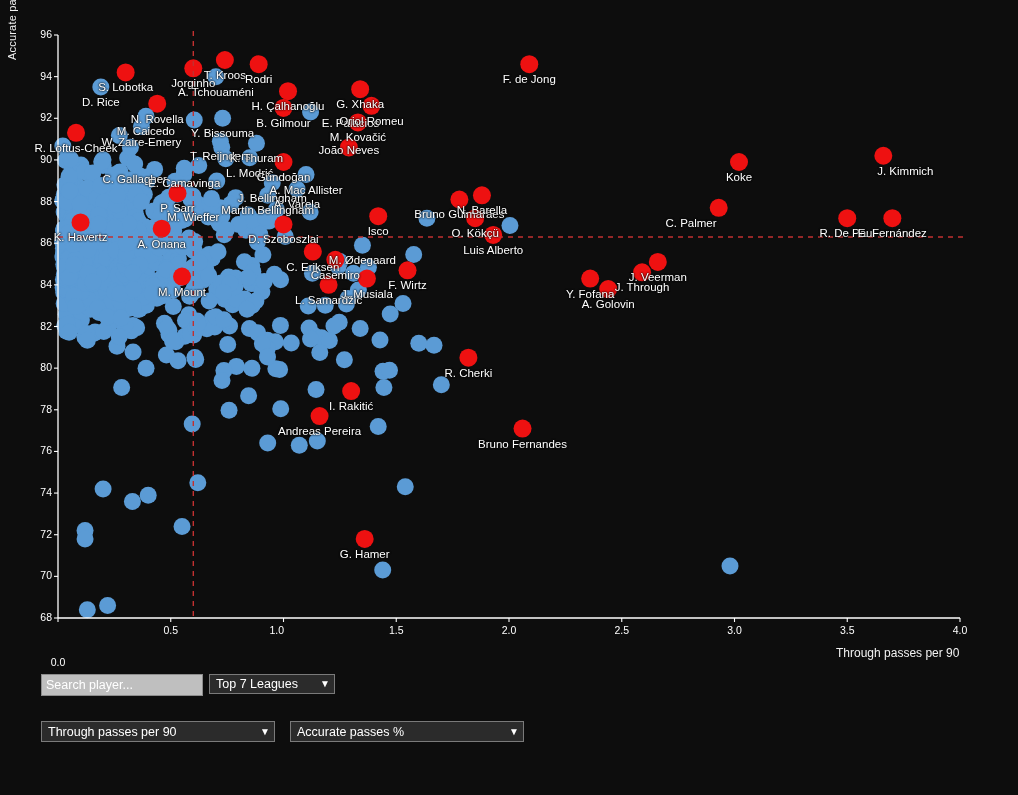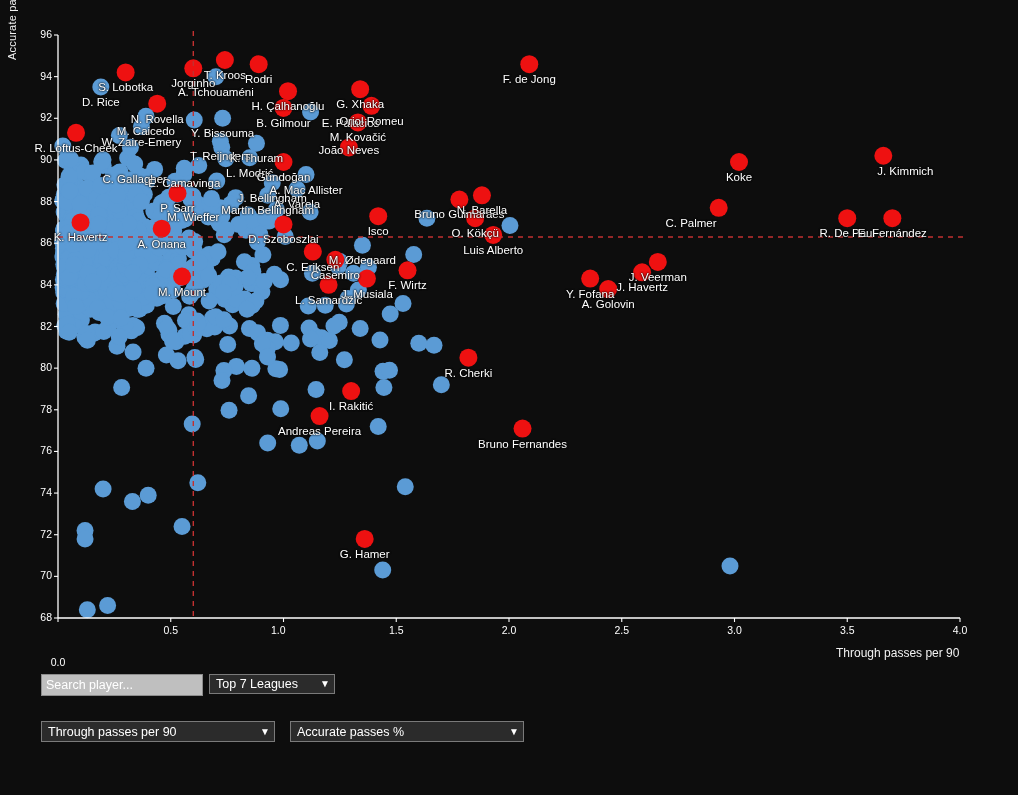--- a/index.html
+++ b/index.html
@@ -1106,21 +1106,21 @@
         <div class="tick-label y" style="left: 30px; width: 22px; top: 402.786px;">78</div>
         <div class="tick-label y" style="left: 30px; width: 22px; top: 444.429px;">76</div>
         <div class="tick-label y" style="left: 30px; width: 22px; top: 486.071px;">74</div>
         <div class="tick-label y" style="left: 30px; width: 22px; top: 527.714px;">72</div>
         <div class="tick-label y" style="left: 30px; width: 22px; top: 569.357px;">70</div>
         <div class="tick-label y" style="left: 30px; width: 22px; top: 611px;">68</div>
       </div>
     <div id="x-ticks">
         <div class="tick-label x" style="left: 46px; width: 24px; top: 624px; text-align: center; margin-top: 32px;">0.0</div>
         <div class="tick-label x" style="left: 158.75px; width: 24px; top: 624px; text-align: center;">0.5</div>
-        <div class="tick-label x" style="left: 271px; width: 24px; top: 624px; text-align: left;">1.0</div>
+        <div class="tick-label x" style="left: 260px; width: 24px; top: 624px; text-align: right;">1.0</div>
         <div class="tick-label x" style="left: 384.25px; width: 24px; top: 624px; text-align: center;">1.5</div>
         <div class="tick-label x" style="left: 497px; width: 24px; top: 624px; text-align: center;">2.0</div>
         <div class="tick-label x" style="left: 609.75px; width: 24px; top: 624px; text-align: center;">2.5</div>
         <div class="tick-label x" style="left: 722.5px; width: 24px; top: 624px; text-align: center;">3.0</div>
         <div class="tick-label x" style="left: 835.25px; width: 24px; top: 624px; text-align: center;">3.5</div>
         <div class="tick-label x" style="left: 948px; width: 24px; top: 624px; text-align: center;">4.0</div>
       </div>
     <div id="point-labels">
         <div class="point-label" style="left: 125.65px; top: 81.4786px;">S. Lobotka</div>
         <div class="point-label" style="left: 100.845px; top: 96.0536px;">D. Rice</div>
@@ -1168,21 +1168,21 @@
         <div class="point-label" style="left: 475.175px; top: 227.229px;">O. Kökçü</div>
         <div class="point-label" style="left: 493.215px; top: 243.886px;">Luis Alberto</div>
         <div class="point-label" style="left: 529.295px; top: 73.15px;">F. de Jong</div>
         <div class="point-label" style="left: 468.41px; top: 366.732px;">R. Cherki</div>
         <div class="point-label" style="left: 351.15px; top: 400.046px;">I. Rakitić</div>
         <div class="point-label" style="left: 319.58px; top: 425.032px;">Andreas Pereira</div>
         <div class="point-label" style="left: 522.53px; top: 437.525px;">Bruno Fernandes</div>
         <div class="point-label" style="left: 364.68px; top: 547.879px;">G. Hamer</div>
         <div class="point-label" style="left: 590.18px; top: 287.611px;">Y. Fofana</div>
         <div class="point-label" style="left: 608.22px; top: 298.021px;">A. Golovin</div>
-        <div class="point-label" style="left: 642.045px; top: 281.364px;">J. Havertz</div>
+        <div class="point-label" style="left: 642.045px; top: 281.364px;">J. Through</div>
         <div class="point-label" style="left: 657.83px; top: 270.954px;">J. Veerman</div>
         <div class="point-label" style="left: 691px; top: 216.818px;">C. Palmer</div>
         <div class="point-label" style="left: 739.01px; top: 171.011px;">Koke</div>
         <div class="point-label" style="left: 883.33px; top: 164.764px; margin-left: 22px;">J. Kimmich</div>
         <div class="point-label" style="left: 847.25px; top: 227.229px;">R. De Paul</div>
         <div class="point-label" style="left: 892.35px; top: 227.229px;">E. Fernández</div>
       </div>
   </div>
 
   <div id="controls">

